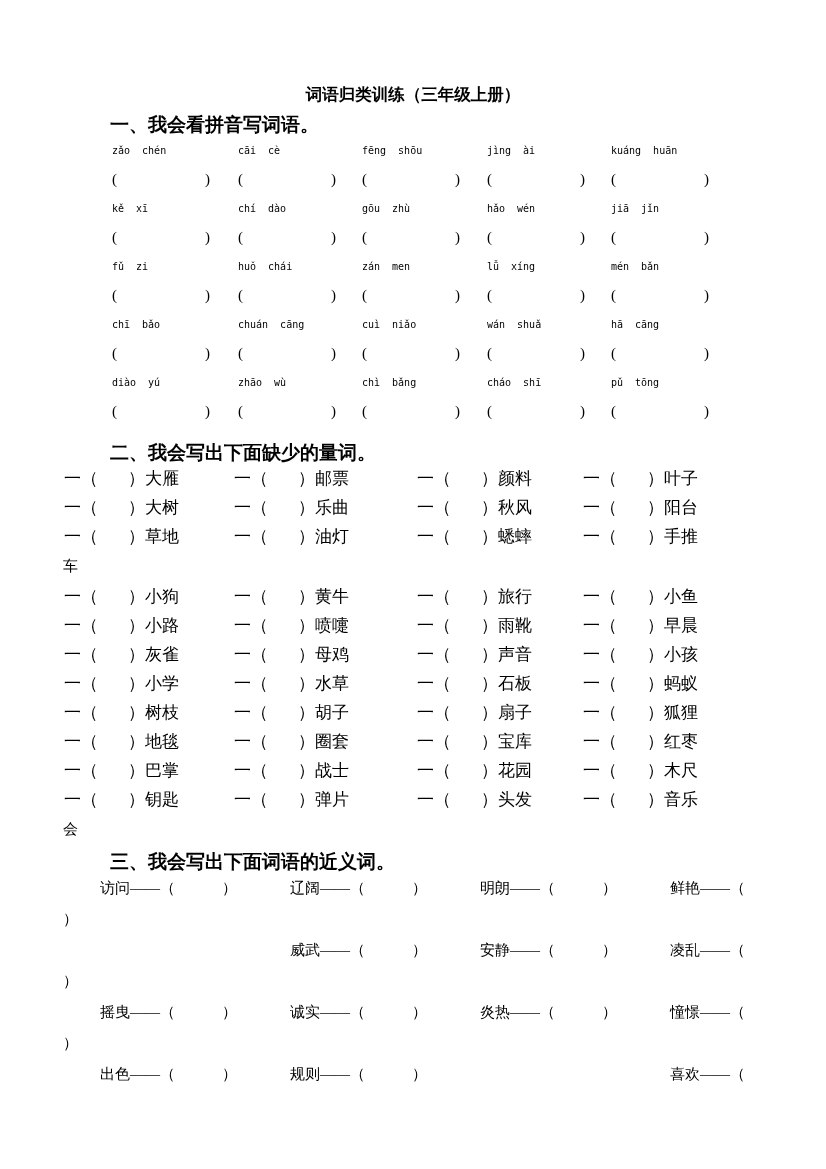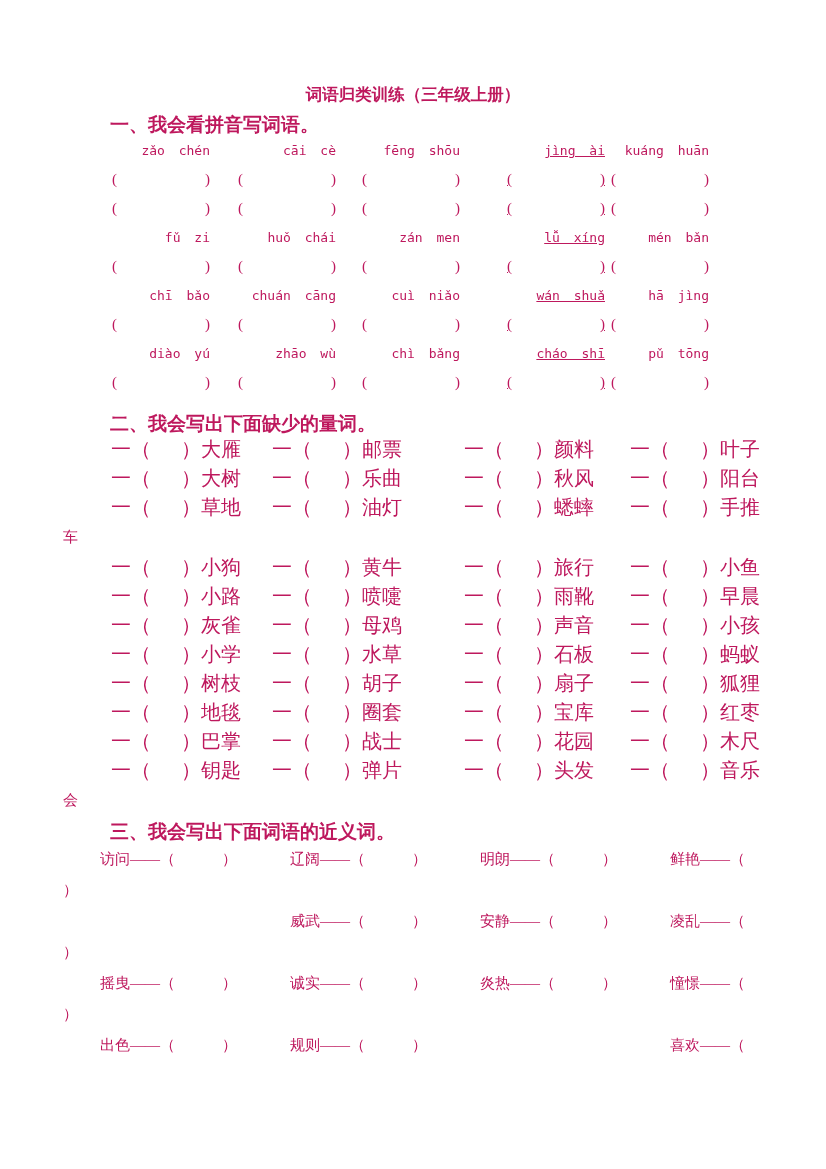--- a/index.html
+++ b/index.html
@@ -2,58 +2,58 @@
 <html><head>
 <meta charset="utf-8">
 <style>
   html,body{margin:0;padding:0;background:#fff;}
   .page{
     position:relative;
     width:826px;height:1169px;
     box-sizing:border-box;
     padding:84px 63px 0 63px;
     background:#ffffff;
-    color:#be185d;
+    color:#000000;
     font-family:"Liberation Serif","DejaVu Serif",serif;
     overflow:hidden;
   }
   .title{
     font-family:"Liberation Sans","DejaVu Sans",sans-serif;
     font-weight:bold;
     font-size:16.5px;
     line-height:21px;
     text-align:center;
   }
   .sec-heading{
     font-family:"Liberation Sans","DejaVu Sans",sans-serif;
     font-weight:bold;
     font-size:19px;
     line-height:22px;
     margin:9px 0 0 47px;
   }
   .sec-heading.h2{margin-top:16px;}
-  .sec-heading.h3{margin-top:6px;font-family:Liberation Mono, monospace;}
+  .sec-heading.h3{margin-top:6px;}
 
   
   .s1row{position:relative;height:29px;margin-left:49px;}
   .s1cell{position:absolute;top:0;width:98px;line-height:29px;}
-  .k0{left:0;}.k1{left:126px;}.k2{left:250px;}.k3{left:395px;text-decoration:underline;}.k4{left:499px;}
+  .k0{left:0;}.k1{left:126px;}.k2{left:250px;}.k3{left:375px;}.k4{left:499px;}
   .py{
     font-family:"DejaVu Sans Mono",monospace;
-    font-size:13px;
-    text-align:right;
+    font-size:10px;
+    text-align:left;
     word-spacing:6px;
     white-space:nowrap;
   }
   .parens{display:flex;justify-content:space-between;font-size:15px;}
 
   
-  .s2row{position:relative;height:29px;margin-left:47px;line-height:29px;font-size:20px;}
+  .s2row{position:relative;height:29px;line-height:29px;font-size:17px;}
   .s2cell{position:absolute;top:0;white-space:nowrap;}
-  .m0{left:1px;}.m1{left:162px;text-align:right;}.m2{left:354px;}.m3{left:520px;}
+  .m0{left:1px;}.m1{left:171px;text-align:right;}.m2{left:354px;}.m3{left:520px;}
   .blank2{display:inline-block;width:30px;}
 
   
   .overflow{height:31px;line-height:31px;font-size:15px;margin-left:0;}
 
   
   .s3row{position:relative;height:31px;margin-left:37px;line-height:31px;font-size:15px;}
   .s3row.first{}
   .s3cell{position:absolute;top:0;white-space:nowrap;}
   .n0{left:0;}.n1{left:190px;}.n2{left:380px;}.n3{left:570px;}
@@ -90,20 +90,27 @@
         <span class="s1cell parens k3">
           <span>(</span>
           <span>)</span>
         </span>
         <span class="s1cell parens k4">
           <span>(</span>
           <span>)</span>
         </span>
       </div>
       <div class="s1row">
+        <span class="s1cell py k0">kě xī</span>
+        <span class="s1cell py k1">chí dào</span>
+        <span class="s1cell py k2">gōu zhù</span>
+        <span class="s1cell py k3">hǎo wén</span>
+        <span class="s1cell py k4">jiā jǐn</span>
+      </div>
+      <div class="s1row">
         <span class="s1cell parens k0">
           <span>(</span>
           <span>)</span>
         </span>
         <span class="s1cell parens k1">
           <span>(</span>
           <span>)</span>
         </span>
         <span class="s1cell parens k2">
           <span>(</span>
@@ -145,21 +152,21 @@
         <span class="s1cell parens k4">
           <span>(</span>
           <span>)</span>
         </span>
       </div>
       <div class="s1row">
         <span class="s1cell py k0">chī bǎo</span>
         <span class="s1cell py k1">chuán cāng</span>
         <span class="s1cell py k2">cuì niǎo</span>
         <span class="s1cell py k3">wán shuǎ</span>
-        <span class="s1cell py k4">hā jìng</span>
+        <span class="s1cell py k4">hā cāng</span>
       </div>
       <div class="s1row">
         <span class="s1cell parens k0">
           <span>(</span>
           <span>)</span>
         </span>
         <span class="s1cell parens k1">
           <span>(</span>
           <span>)</span>
         </span>

